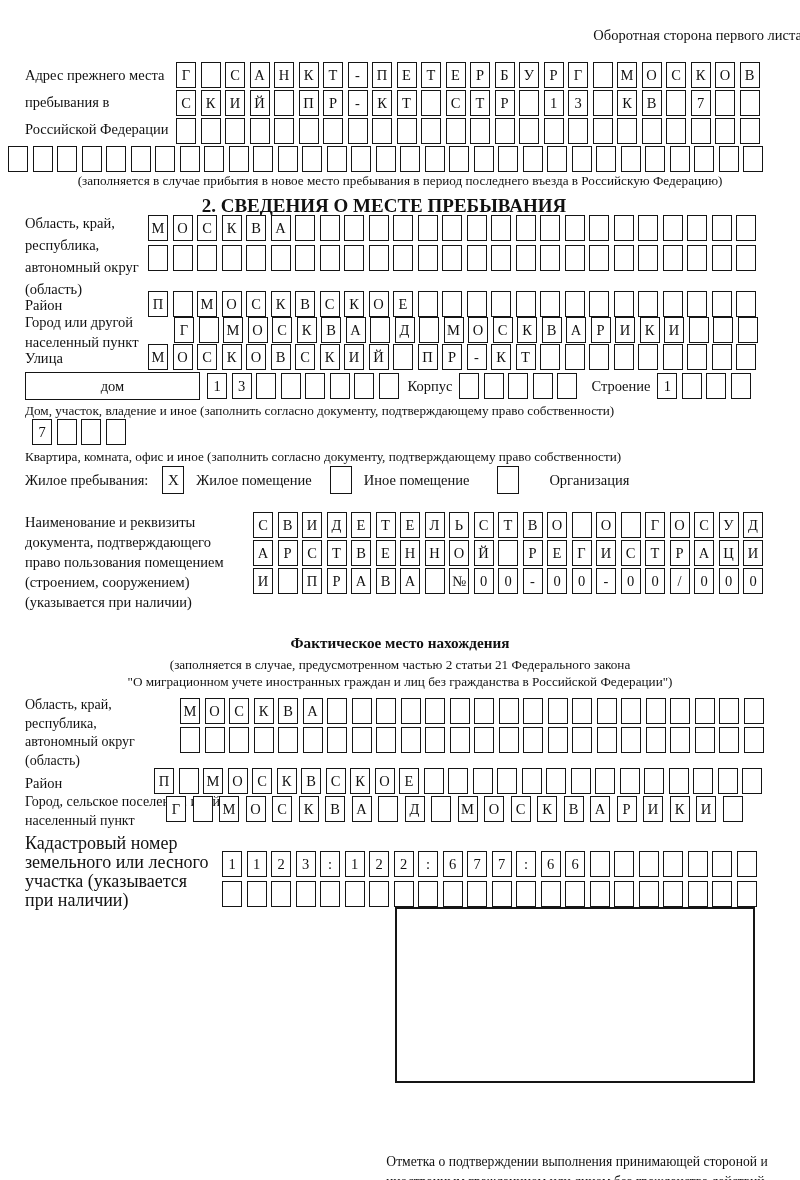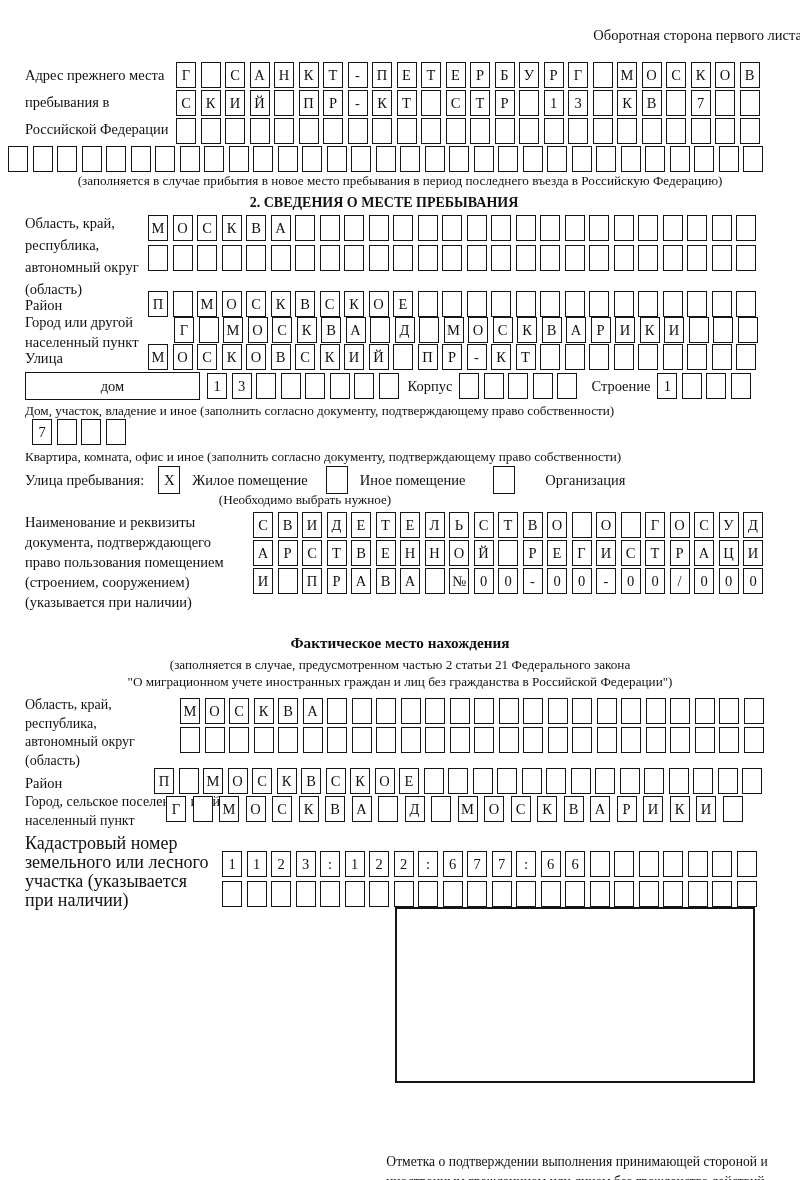--- a/index.html
+++ b/index.html
@@ -146,21 +146,21 @@
       <span class="cell"></span>
       <span class="cell"></span>
       <span class="cell"></span>
       <span class="cell"></span>
       <span class="cell"></span>
       <span class="cell"></span>
       <span class="cell"></span>
     </div>
   <div class="abs cap center" style="top:173px;left:0;width:800px;">(заполняется в случае прибытия в новое место пребывания в период последнего въезда в Российскую Федерацию)</div>
 
-  <div class="abs bold center" style="top:195px;left:0;width:768px;font-size:14px;">2. СВЕДЕНИЯ О МЕСТЕ ПРЕБЫВАНИЯ</div>
+  <div class="abs bold center" style="top:195px;left:0;width:768px;font-size:19px;">2. СВЕДЕНИЯ О МЕСТЕ ПРЕБЫВАНИЯ</div>
 
   <div class="abs lbl" style="top:212px;left:25px;width:125px;line-height:22px;">Область, край, республика, автономный округ (область)</div>
   <div class="abs cells" style="top:215px;left:148px;">
       <span class="cell">М</span>
       <span class="cell">О</span>
       <span class="cell">С</span>
       <span class="cell">К</span>
       <span class="cell">В</span>
       <span class="cell">А</span>
       <span class="cell"></span>
@@ -331,29 +331,28 @@
     <div class="cells" style="margin-left:7px;">
         <span class="cell">7</span>
         <span class="cell"></span>
         <span class="cell"></span>
         <span class="cell"></span>
       </div>
   </div>
   <div class="abs cap" style="top:449px;left:25px;">Квартира, комната, офис и иное (заполнить согласно документу, подтверждающему право собственности)</div>
 
   <div class="abs inline-row" style="top:466px;left:25px;">
-    <div class="lbl">Улица пребывания:</div>
+    <div class="lbl">Жилое пребывания:</div>
     <div class="optbox" style="margin-left:14px;">X</div>
     <div class="lbl" style="margin-left:12px;">Жилое помещение</div>
     <div class="optbox" style="margin-left:18px;"></div>
     <div class="lbl" style="margin-left:12px;">Иное помещение</div>
     <div class="optbox" style="margin-left:28px;"></div>
     <div class="lbl" style="margin-left:30px;">Организация</div>
   </div>
-  <div class="abs cap center" style="top:492px;left:25px;width:560px;">(Необходимо выбрать нужное)</div>
 
   <div class="abs lbl" style="top:512px;left:25px;width:225px;line-height:20px;">Наименование и реквизиты документа, подтверждающего право пользования помещением (строением, сооружением) (указывается при наличии)</div>
   <div class="abs cells" style="top:512px;left:253px;">
       <span class="cell">С</span>
       <span class="cell">В</span>
       <span class="cell">И</span>
       <span class="cell">Д</span>
       <span class="cell">Е</span>
       <span class="cell">Т</span>
       <span class="cell">Е</span>

